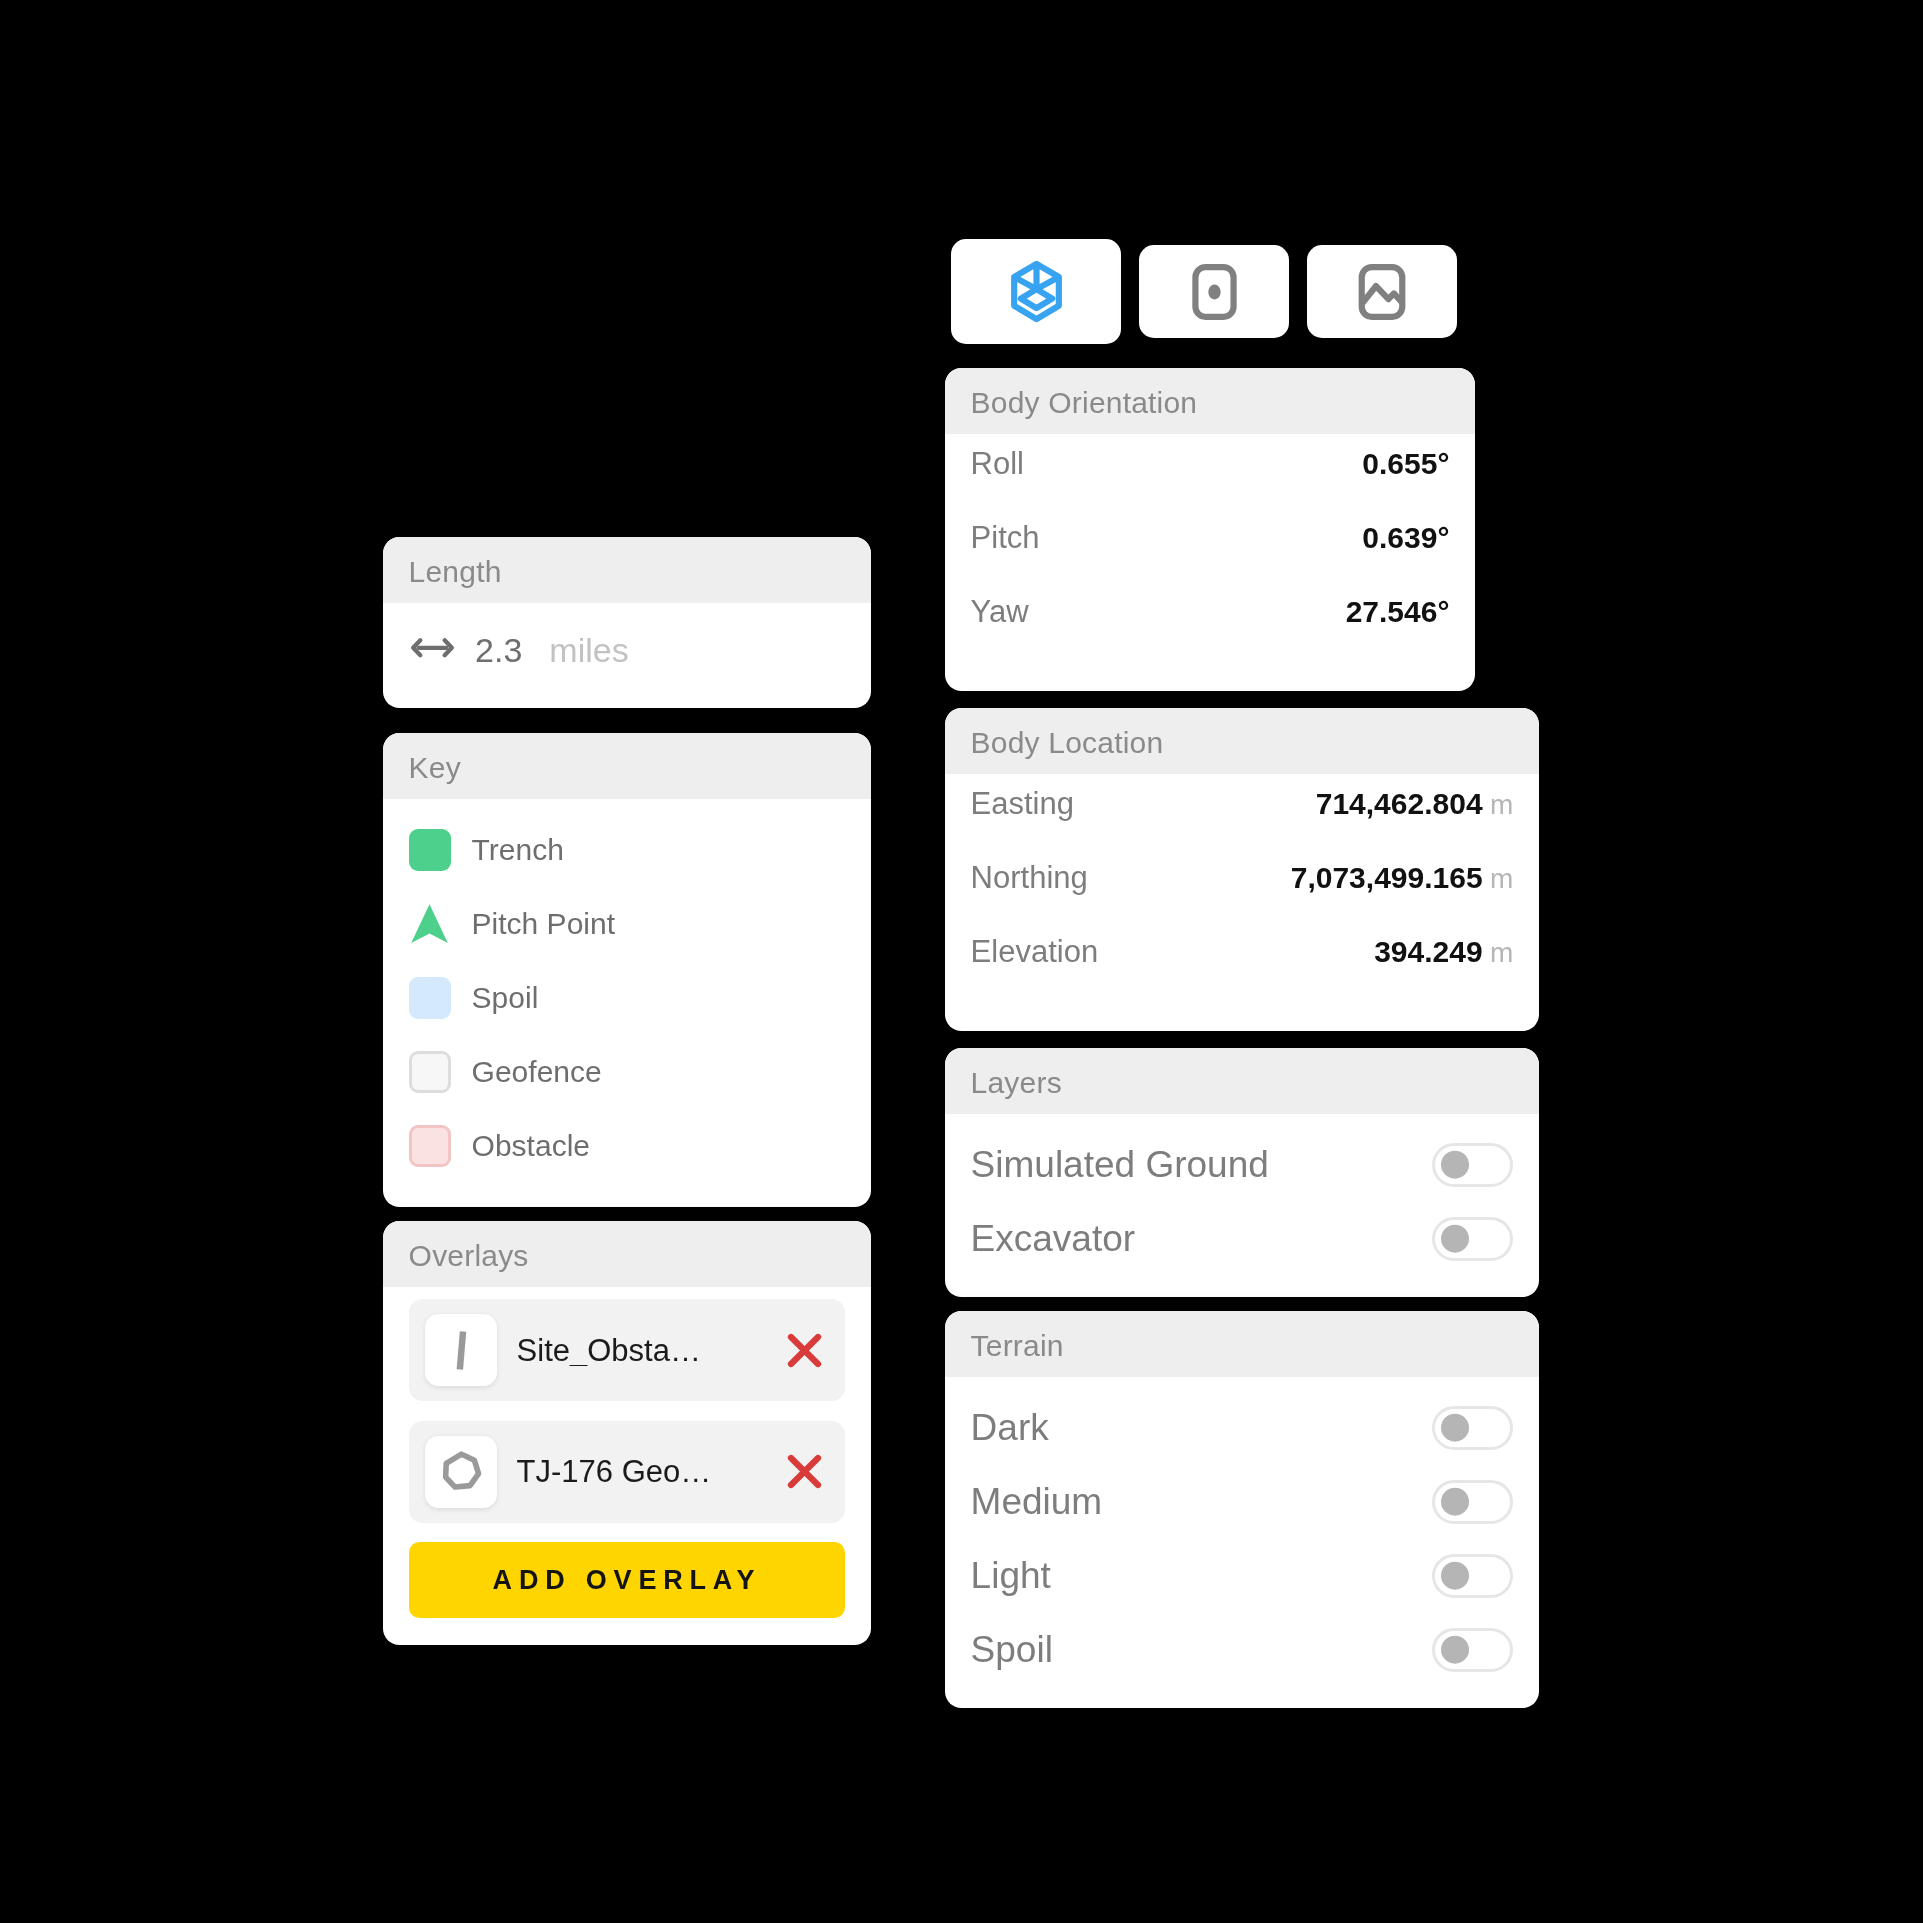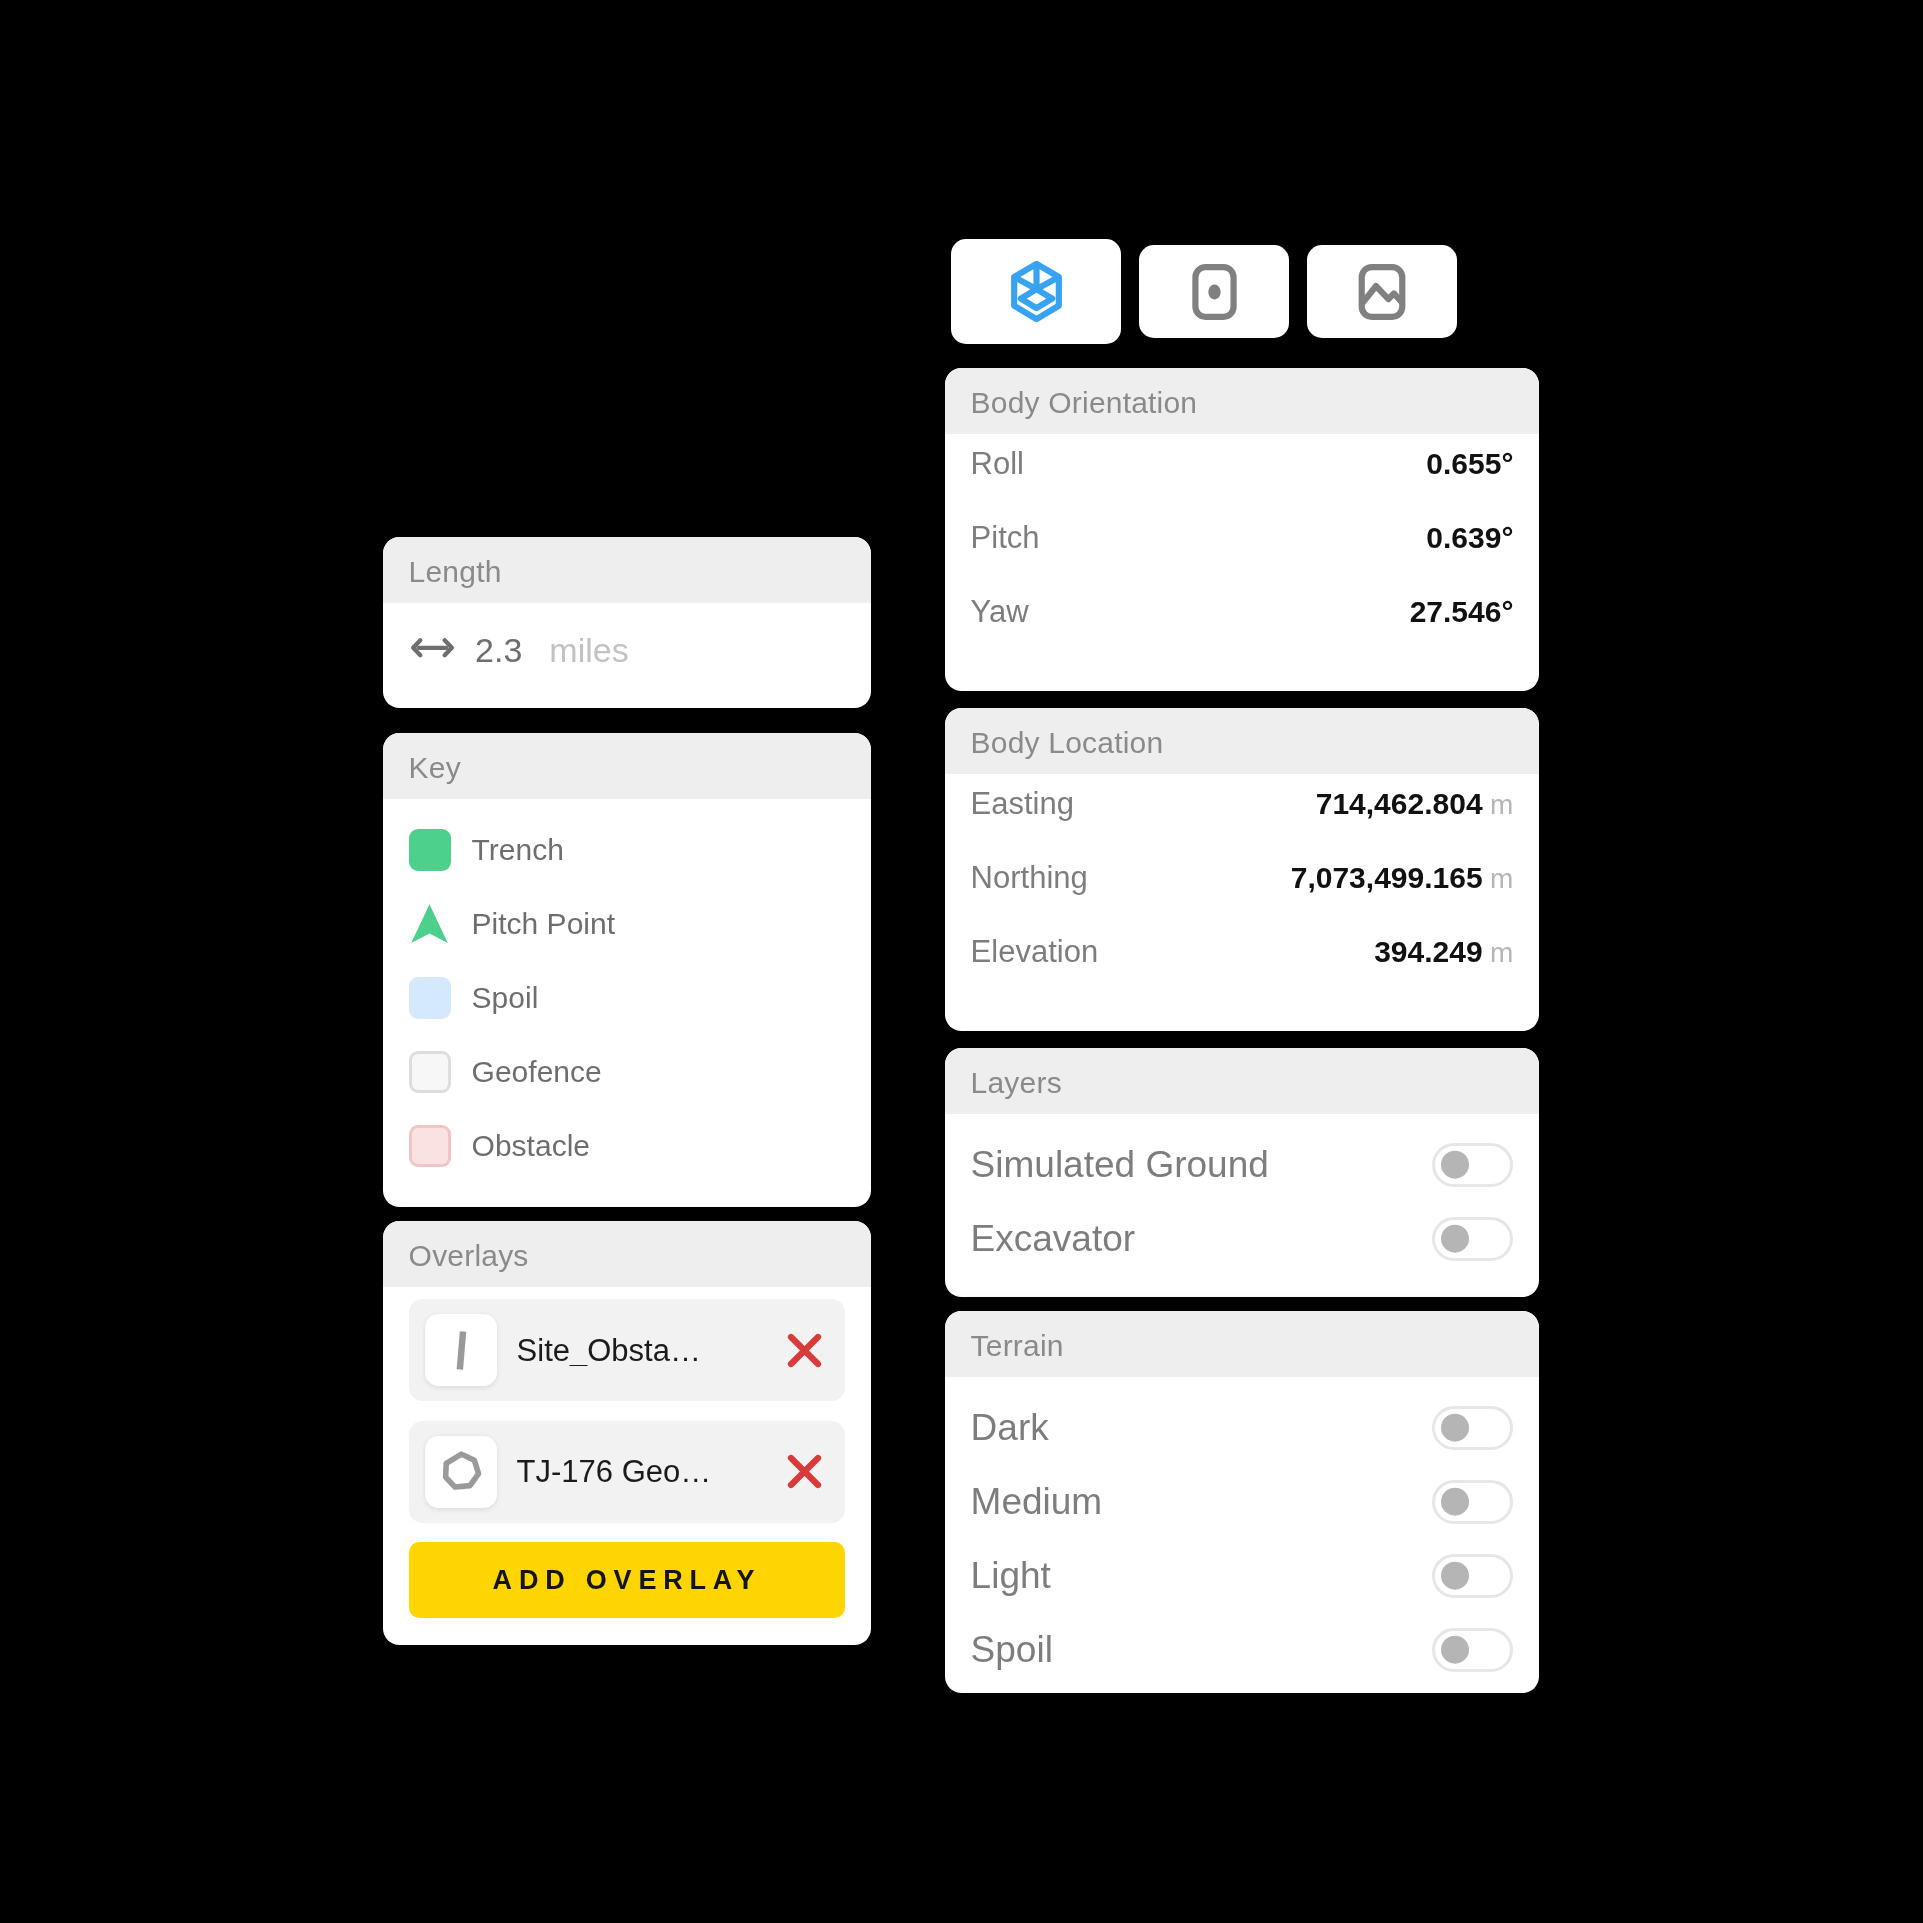--- a/index.html
+++ b/index.html
@@ -342,21 +342,21 @@
           <svg width="39" height="39" viewBox="0 0 26 26" fill="none">
             <path d="M4 4 L22 22 M22 4 L4 22" stroke="#d93b3b" stroke-width="4.2" stroke-linecap="round"></path>
           </svg>
         </span>
       </div>
 
       <button class="add-overlay-btn">ADD OVERLAY</button>
     </div>
   </div>
 
-  <div class="panel" style="left:945px; top:368px; width:594px;">
+  <div class="panel" style="left:945px; top:368px; width:530px;">
     <div class="panel-header">Body Orientation</div>
     <div class="panel-body" style="padding-top:13.5px; padding-bottom:21px;">
 
       <div class="data-row">
         <span class="data-label">Roll</span>
         <span class="data-value-wrap">
           <span class="data-value">0.655°</span>
         </span>
       </div>
 
@@ -424,21 +424,21 @@
         <span class="toggle">
           <span class="knob"></span>
         </span>
       </div>
 
     </div>
   </div>
 
   <div class="panel" style="left:945px; top:1311px; width:594px;">
     <div class="panel-header">Terrain</div>
-    <div class="panel-body" style="padding-top:13.5px; padding-bottom:6px;">
+    <div class="panel-body" style="padding-top:13.5px; padding-bottom:21px;">
 
       <div class="toggle-row">
         <span class="toggle-label">Dark</span>
         <span class="toggle">
           <span class="knob"></span>
         </span>
       </div>
 
       <div class="toggle-row">
         <span class="toggle-label">Medium</span>

